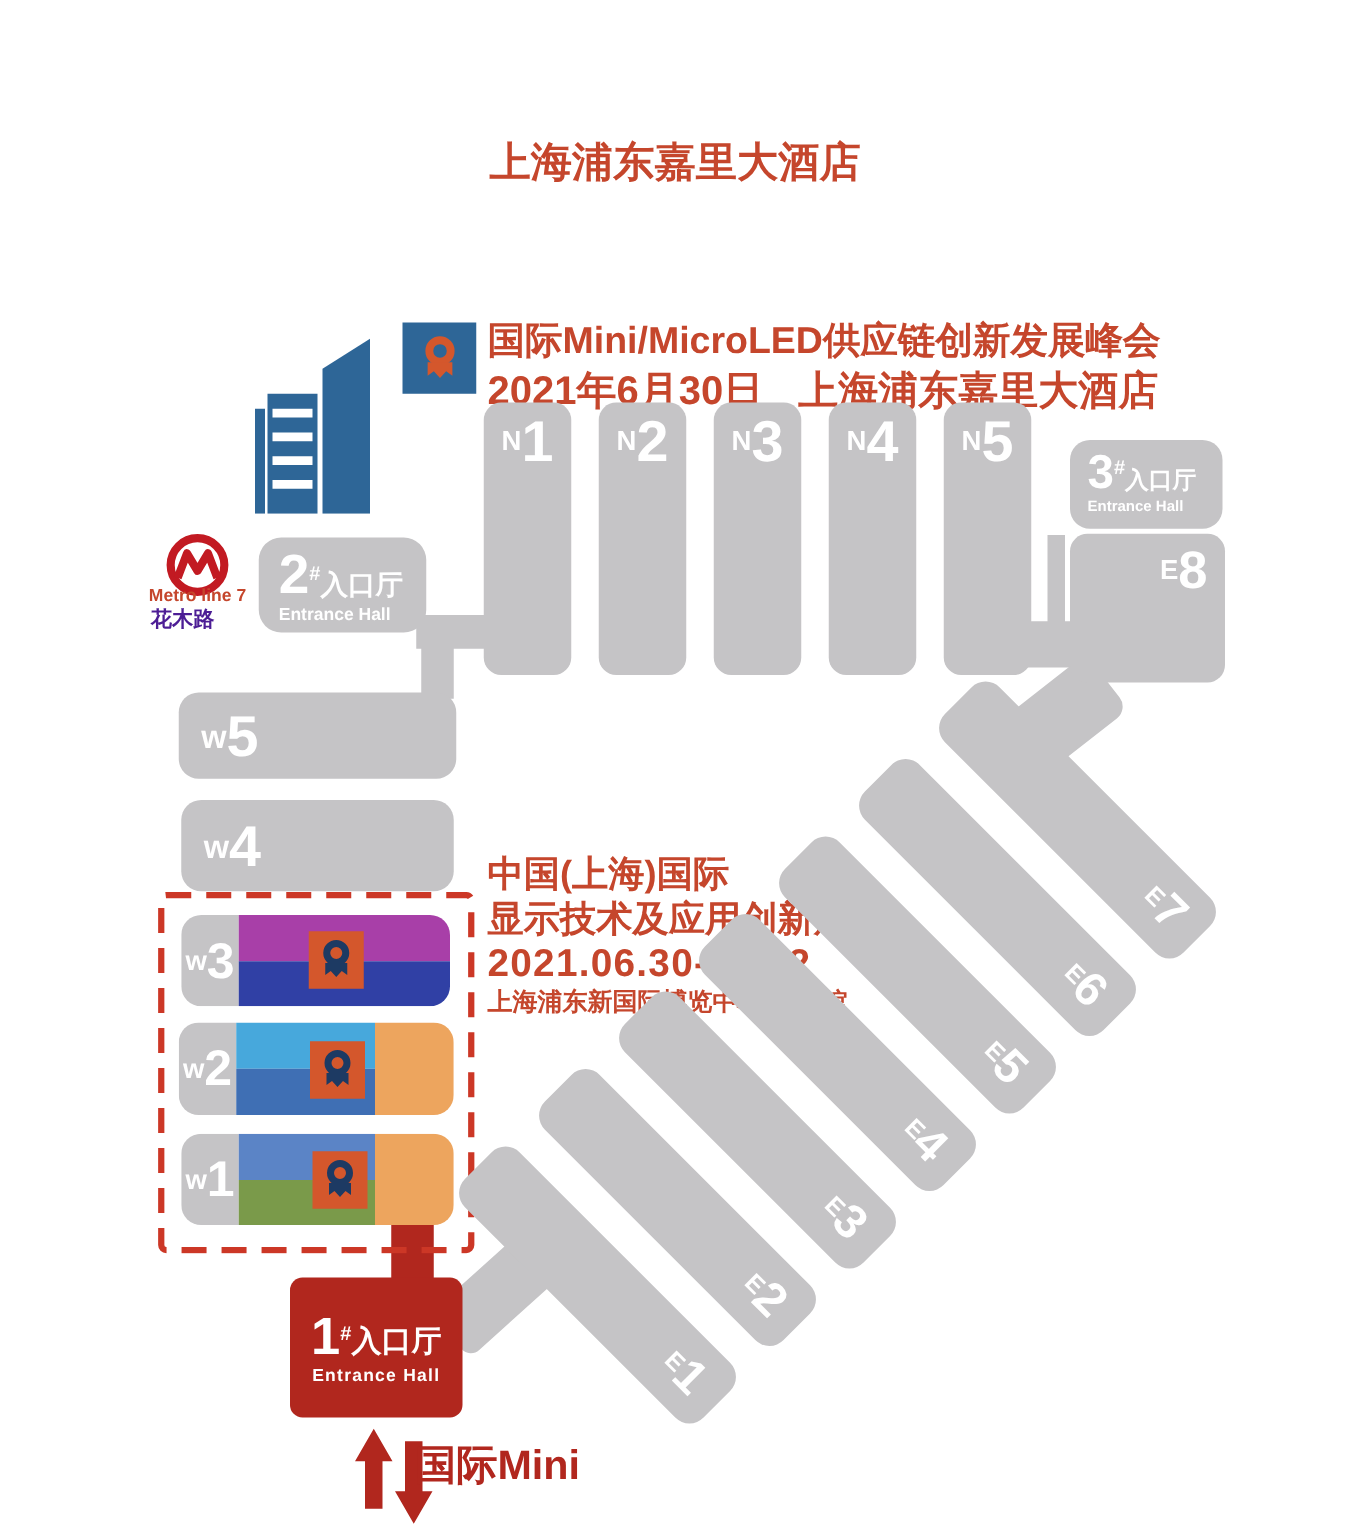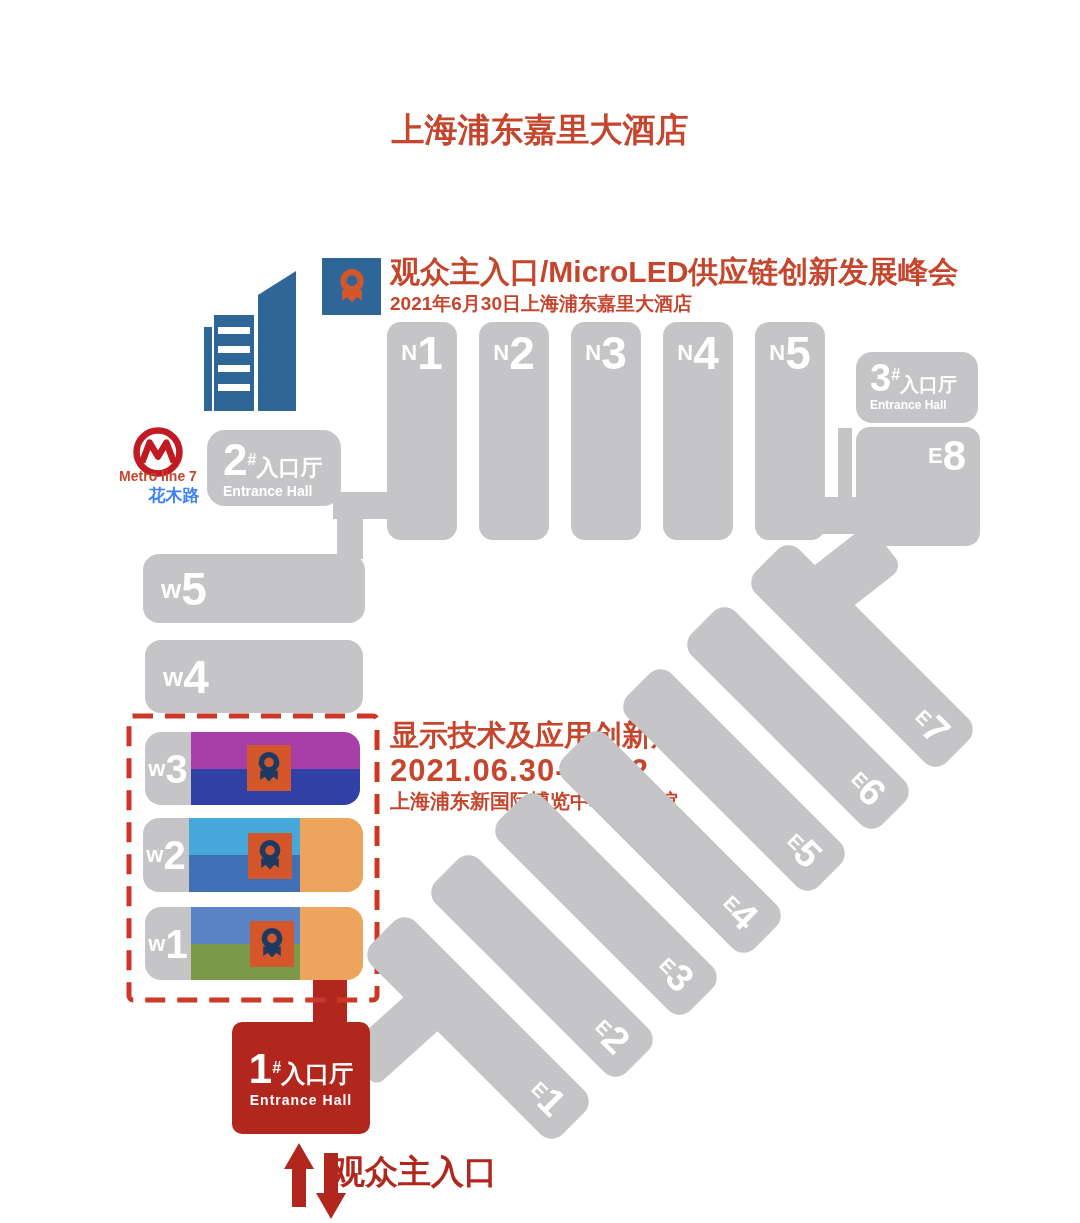--- a/index.html
+++ b/index.html
@@ -10,21 +10,21 @@
   .page-title{position:absolute;left:0;right:0;top:34px;text-align:center;
     font-size:47px;color:#31689b;letter-spacing:1px;white-space:nowrap;}
   .page-subtitle{position:absolute;left:0;right:0;top:108px;display:flex;justify-content:center;
     gap:58px;font-size:33px;color:#c5462c;white-space:nowrap;}
 
   
   .building{position:absolute;left:202px;top:265px;}
   .summit-badge{position:absolute;left:322px;top:258px;width:59px;height:57px;background:#2e6697;
     display:flex;align-items:center;justify-content:center;}
   .summit-title{position:absolute;left:390px;top:252px;font-size:30px;color:#c5462c;white-space:nowrap;}
-  .summit-date{position:absolute;left:390px;top:291px;display:flex;font-size:19px;color:#c5462c;white-space:nowrap;}
+  .summit-date{position:absolute;left:390px;top:291px;display:flex;gap:28px;font-size:32px;color:#c5462c;white-space:nowrap;}
 
   
   .bar{position:absolute;background:#c5c4c6;color:#fff;}
   .n-bar{top:322px;width:70px;height:218px;border-radius:14px;display:flex;justify-content:center;align-items:flex-start;padding-top:8px;box-sizing:border-box;}
   .hall-lbl{display:flex;align-items:center;line-height:1;}
   .hall-lbl .pre{font-size:22px;}
   .hall-lbl .num{font-size:46px;}
   .w-bar{border-radius:16px;display:flex;align-items:center;padding-left:18px;box-sizing:border-box;}
   .w-bar .pre{font-size:26px;}
   .w-bar .num{font-size:46px;}
@@ -70,21 +70,21 @@
 
   
   .expo-t1{position:absolute;left:390px;top:680px;font-size:29px;color:#c5462c;}
   .expo-t2{position:absolute;left:390px;top:716px;font-size:29px;color:#c5462c;}
   .expo-dates{position:absolute;left:390px;top:753px;font-size:31px;color:#c5462c;letter-spacing:1px;}
   .expo-venue{position:absolute;left:390px;top:788px;font-size:20px;color:#c5462c;}
 
   
   .metro-logo{position:absolute;left:130px;top:424px;}
   .metro-line{position:absolute;left:98px;top:468px;width:120px;text-align:center;font-size:14px;color:#c5462c;}
-  .metro-station{position:absolute;left:114px;top:484px;width:120px;text-align:center;font-size:17px;color:#3b82f6;}
+  .metro-station{position:absolute;left:86px;top:484px;width:120px;text-align:center;font-size:17px;color:#4c1d95;}
 
   
   .red-stem{position:absolute;left:313px;top:978px;width:34px;height:46px;background:#b1271e;}
   .dashed-box{position:absolute;left:126px;top:713px;}
   .arrows{position:absolute;left:282px;top:1141px;}
   .main-entrance{position:absolute;left:332px;top:1150px;font-size:33px;color:#b1271e;white-space:nowrap;}
 </style>
 </head>
 <body>
 
@@ -102,21 +102,21 @@
     <rect x="16" y="81" width="32" height="7" fill="#ffffff"></rect>
     <rect x="16" y="100" width="32" height="7" fill="#ffffff"></rect>
     <rect x="16" y="119" width="32" height="7" fill="#ffffff"></rect>
   </svg>
   <div class="summit-badge">
     <svg width="36" height="42" viewBox="0 0 40 44">
       <circle cx="20" cy="15" r="9.5" fill="none" stroke="#d4572c" stroke-width="7"></circle>
       <path d="M9 25 h22 v12 l-5.5 -4 -5.5 6 -5.5 -6 -5.5 4 z" fill="#d4572c"></path>
     </svg>
   </div>
-  <div class="summit-title">观众主入口/MicroLED供应链创新发展峰会</div>
+  <div class="summit-title">国际Mini/MicroLED供应链创新发展峰会</div>
   <div class="summit-date">
     <span>2021年6月30日</span>
     <span>上海浦东嘉里大酒店</span>
   </div>
 
   <svg class="metro-logo" width="56" height="56" viewBox="0 0 60 60">
     <circle cx="30" cy="30" r="23" fill="none" stroke="#c21a22" stroke-width="7"></circle>
     <path d="M13 41 L21 20 L30 35 L39 20 L47 41" fill="none" stroke="#c21a22" stroke-width="7" stroke-linejoin="round"></path>
   </svg>
   <div class="metro-line">Metro line 7</div>
@@ -255,20 +255,21 @@
         <circle cx="20" cy="15" r="9.5" fill="none" stroke="#1d3a63" stroke-width="7"></circle>
         <path d="M9 25 h22 v12 l-5.5 -4 -5.5 6 -5.5 -6 -5.5 4 z" fill="#1d3a63"></path>
       </svg>
     </div>
   </div>
 
   <svg class="dashed-box" width="254" height="290" viewBox="0 0 254 290">
     <rect x="3" y="3" width="248" height="284" rx="4" fill="none" stroke="#cc3726" stroke-width="5" stroke-dasharray="20 12"></rect>
   </svg>
 
+  <div class="expo-t1">中国(上海)国际</div>
   <div class="expo-t2">显示技术及应用创新展</div>
   <div class="expo-dates">2021.06.30-07.02</div>
   <div class="expo-venue">上海浦东新国际博览中心W1-3馆</div>
 
   <div class="bar e-bar" style="left:343px;top:997px">
     <span class="hall-lbl">
         <span class="pre">E</span>
         <span class="num">1</span>
       </span>
   </div>
@@ -315,15 +316,15 @@
         <sup class="ent-hash">#</sup>
         <span class="ent-cn">入口厅</span>
     </div>
     <div class="ent-en">Entrance Hall</div>
   </div>
 
   <svg class="arrows" width="66" height="80" viewBox="0 0 66 80">
     <polygon points="2,28 17,2 32,28 24,28 24,66 10,66 10,28" fill="#b1271e"></polygon>
     <polygon points="34,52 42,52 42,12 56,12 56,52 64,52 49,78" fill="#b1271e"></polygon>
   </svg>
-  <div class="main-entrance">观众主入口</div>
+  <div class="main-entrance">国际Mini</div>
 
 </div>
 
 </body></html>

